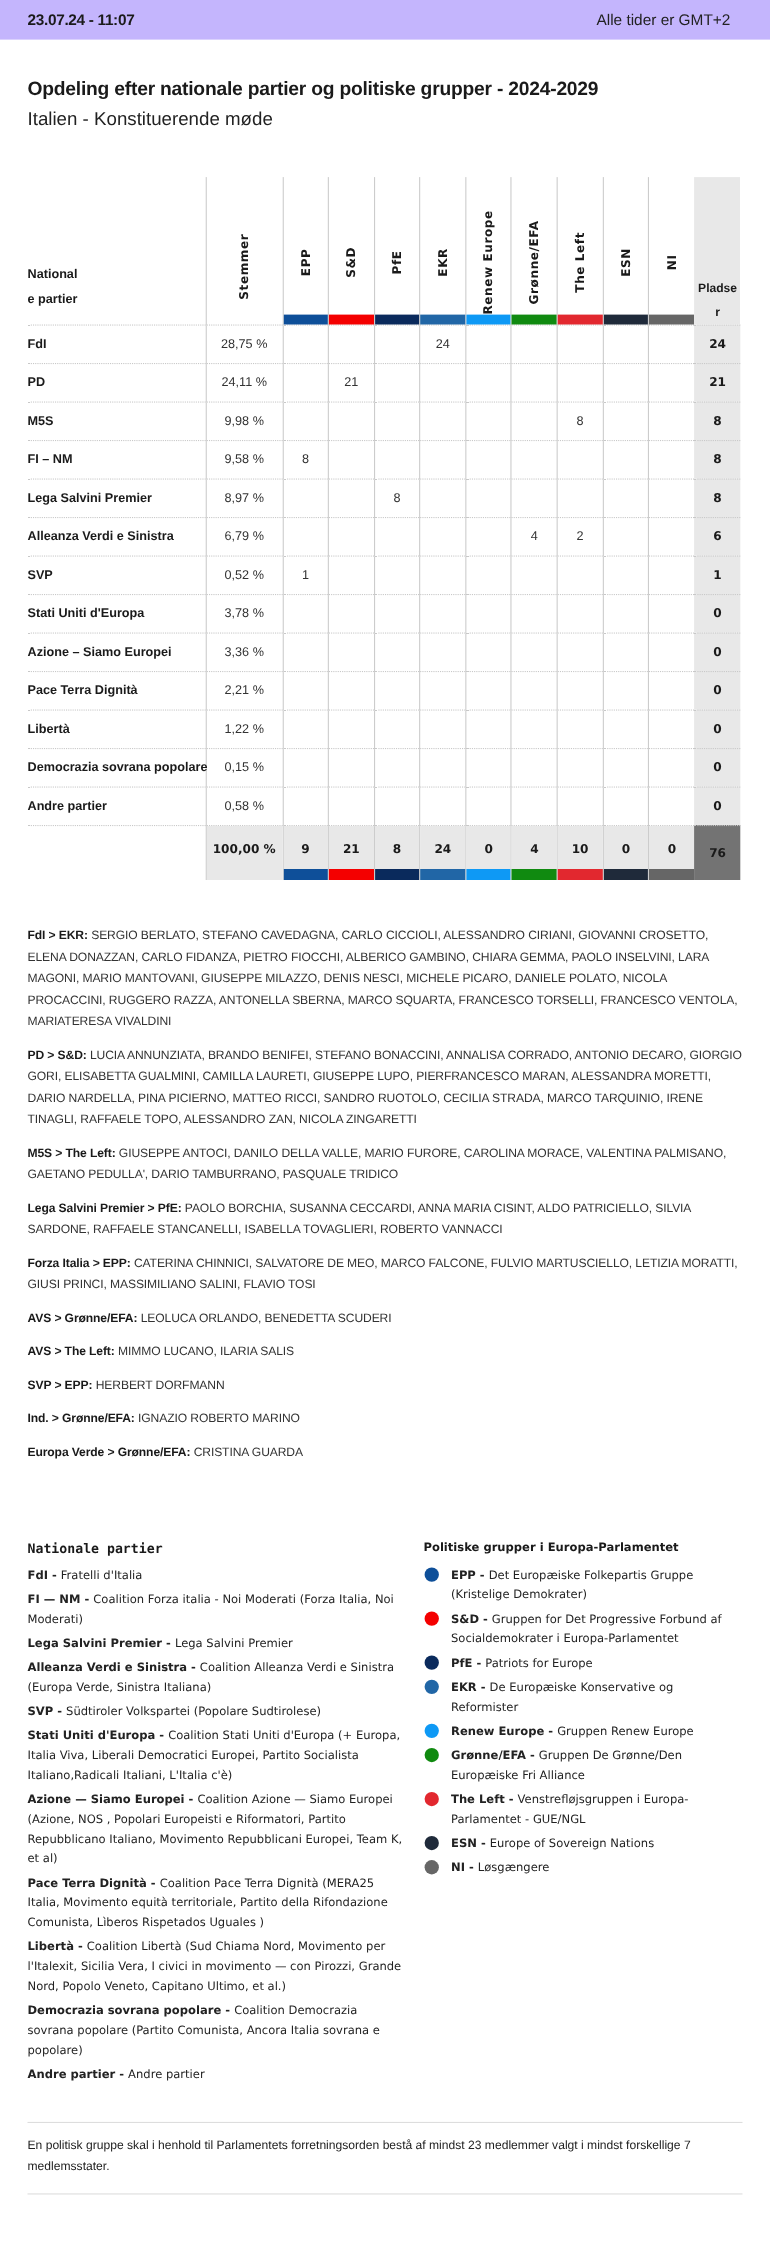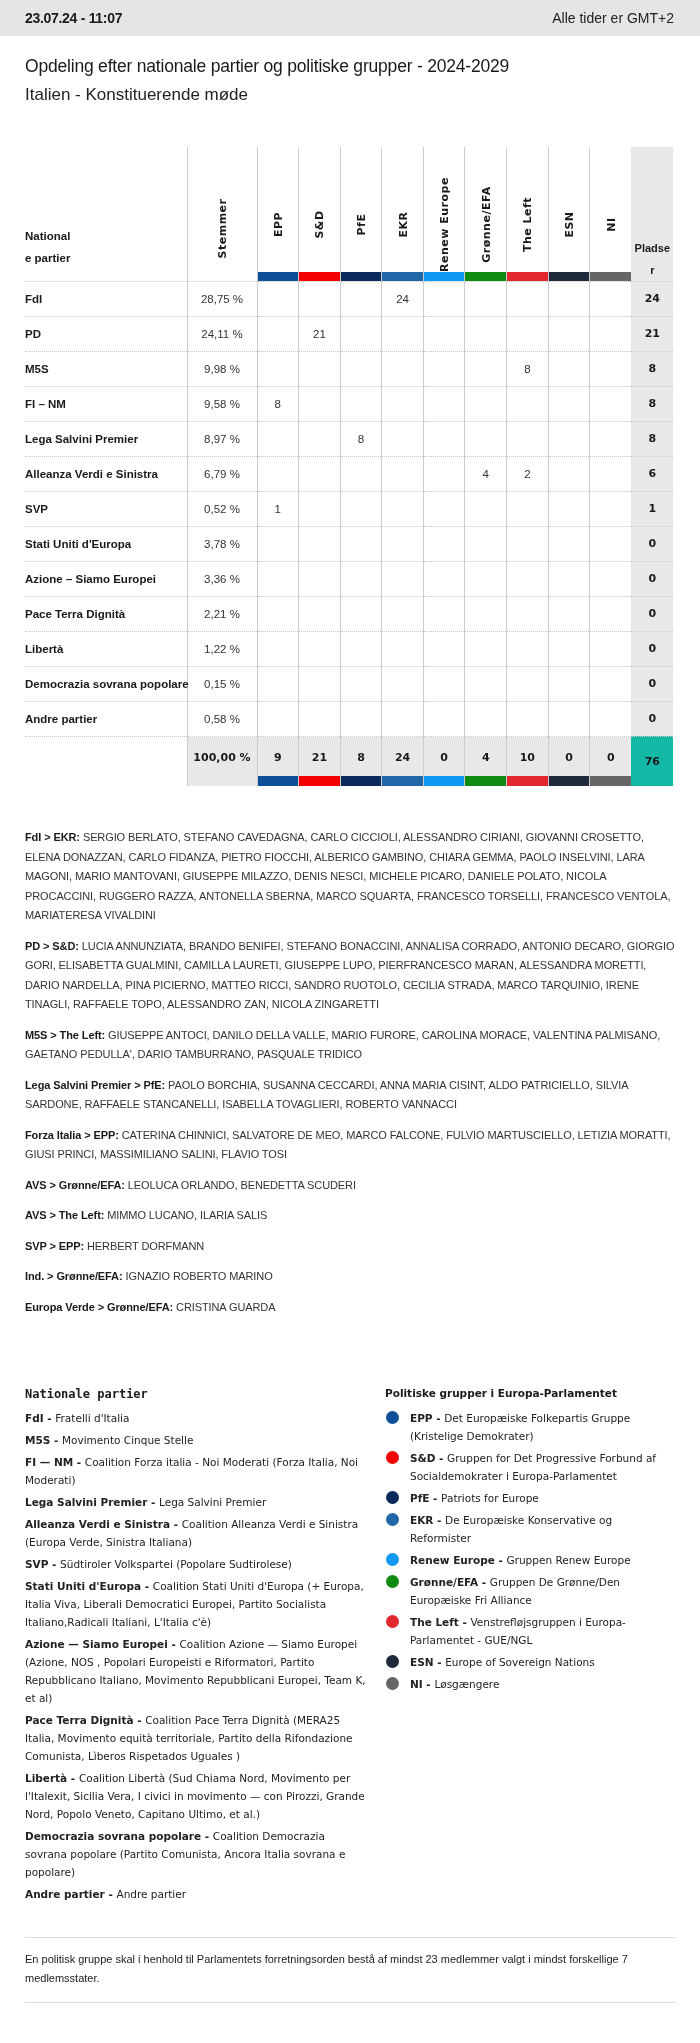--- a/index.html
+++ b/index.html
@@ -1,20 +1,20 @@
 <!DOCTYPE html>
 <html><head>
 <meta charset="utf-8">
 <style>
   * { box-sizing: border-box; margin: 0; padding: 0; }
   body { width: 700px; background: #fff; font-family: "Liberation Sans", sans-serif; color: #1a1a1a; }
-  .topbar { height: 36px; background: #e5e5e5; display: flex; align-items: center; justify-content: space-between; padding: 0 26px 0 25px; font-size: 14px; }
+  .topbar { height: 36px; background: #c4b5fd; display: flex; align-items: center; justify-content: space-between; padding: 0 36px 0 25px; font-size: 14px; }
   .topbar .date { font-weight: bold; letter-spacing: -0.3px; }
   .topbar .tz { font-size: 14px; color: #222; }
-  .title { margin: 20px 25px 0; font-size: 17.5px; font-weight: normal; letter-spacing: -0.2px; }
+  .title { margin: 34px 25px 0; font-size: 17.5px; font-weight: bold; letter-spacing: -0.2px; }
   .subtitle { margin: 8px 25px 0; font-size: 17px; color: #222; }
 
   table.grid { border-collapse: collapse; margin: 42px 0 0 25px; width: 648px; table-layout: fixed; font-size: 11.5px; }
   table.grid col.c-name { width: 162px; }
   table.grid col.c-votes { width: 70px; }
   table.grid col.c-grp { width: 41.6px; }
   table.grid col.c-seats { width: 42px; }
   th { font-weight: bold; vertical-align: bottom; position: relative; }
   thead tr th { height: 134px; }
   th.name-h { text-align: left; font-size: 11.5px; line-height: 22px; padding-bottom: 12px; border-right: 1px solid #ccc; }
@@ -26,21 +26,21 @@
   th.seats-h { background: #e8e8e8; font-size: 11px; font-weight: bold; text-align: center; line-height: 22px; padding-bottom: 0; }
   tbody td { height: 35px; border-top: 1px dotted #c8c8c8; vertical-align: middle; }
   td.name { font-weight: bold; font-size: 11.5px; white-space: nowrap; }
   td.votes { text-align: center; border-left: 1px solid #ccc; font-size: 11.5px; color: #333; }
   td.grp { border-left: 1px solid #ccc; text-align: center; font-size: 11.5px; color: #333; }
   td.seats { background: #e8e8e8; text-align: center; font-weight: bold; font-family: "DejaVu Sans", sans-serif; font-size: 11px; }
   tr.total td { border-top: 1px dotted #c8c8c8; height: 50px; vertical-align: top; }
   tr.total td.tname { border-right: 1px solid #ccc; }
   tr.total td.tv, tr.total td.tg { background: #e8e8e8; font-family: "DejaVu Sans", sans-serif; font-weight: bold; font-size: 11px; text-align: center; padding-top: 14px; position: relative; }
   tr.total td.tg { border-left: 1px solid #ccc; }
-  tr.total td.ts { background: #14b8a6; font-family: "DejaVu Sans", sans-serif; font-weight: bold; font-size: 11px; text-align: center; vertical-align: middle; }
+  tr.total td.ts { background: #737373; font-family: "DejaVu Sans", sans-serif; font-weight: bold; font-size: 11px; text-align: center; vertical-align: middle; }
   tr.total td.tg .grp-bar { bottom: 0; height: 10px; }
 
   .members { margin: 42px 25px 0; font-size: 11px; line-height: 19.5px; color: #333; letter-spacing: -0.1px; }
   .members p { margin-bottom: 11px; }
   .members b { color: #1a1a1a; }
 
   .legend-wrap { display: flex; margin: 70px 25px 0; gap: 15px; }
   .legend-col { flex: 1; }
   .legend-col.left { flex: 0 0 345px; }
   .legend-h-mono { font-family: "DejaVu Sans Mono", monospace; font-weight: bold; font-size: 12px; margin-bottom: 8px; }
@@ -360,21 +360,20 @@
     <p><b>SVP &gt; EPP</b><b>: </b><span>HERBERT DORFMANN</span></p>
     <p><b>Ind. &gt; Grønne/EFA</b><b>: </b><span>IGNAZIO ROBERTO MARINO</span></p>
     <p><b>Europa Verde &gt; Grønne/EFA</b><b>: </b><span>CRISTINA GUARDA</span></p>
   </div>
 
 <div class="legend-wrap">
   <div class="legend-col left">
     <div class="legend-h-mono">Nationale partier</div>
     <div id="np-list">
         <div class="np-item"><b>FdI</b><b> - </b><span>Fratelli d'Italia</span></div>
-        <div class="np-item"><b>M5S</b><b> - </b><span>Movimento Cinque Stelle</span></div>
         <div class="np-item"><b>FI — NM</b><b> - </b><span>Coalition Forza italia - Noi Moderati (Forza Italia, Noi Moderati)</span></div>
         <div class="np-item"><b>Lega Salvini Premier</b><b> - </b><span>Lega Salvini Premier</span></div>
         <div class="np-item"><b>Alleanza Verdi e Sinistra</b><b> - </b><span>Coalition Alleanza Verdi e Sinistra (Europa Verde, Sinistra Italiana)</span></div>
         <div class="np-item"><b>SVP</b><b> - </b><span>Südtiroler Volkspartei (Popolare Sudtirolese)</span></div>
         <div class="np-item"><b>Stati Uniti d'Europa</b><b> - </b><span>Coalition Stati Uniti d'Europa (+ Europa, Italia Viva, Liberali Democratici Europei, Partito Socialista Italiano,Radicali Italiani, L'Italia c'è)</span></div>
         <div class="np-item"><b>Azione — Siamo Europei</b><b> - </b><span>Coalition Azione — Siamo Europei (Azione, NOS , Popolari Europeisti e Riformatori, Partito Repubblicano Italiano, Movimento Repubblicani Europei, Team K, et al)</span></div>
         <div class="np-item"><b>Pace Terra Dignità</b><b> - </b><span>Coalition Pace Terra Dignità (MERA25 Italia, Movimento equità territoriale, Partito della Rifondazione Comunista, Lìberos Rispetados Uguales )</span></div>
         <div class="np-item"><b>Libertà</b><b> - </b><span>Coalition Libertà (Sud Chiama Nord, Movimento per l'Italexit, Sicilia Vera, I civici in movimento — con Pirozzi, Grande Nord, Popolo Veneto, Capitano Ultimo, et al.)</span></div>
         <div class="np-item"><b>Democrazia sovrana popolare</b><b> - </b><span>Coalition Democrazia sovrana popolare (Partito Comunista, Ancora Italia sovrana e popolare)</span></div>
         <div class="np-item"><b>Andre partier</b><b> - </b><span>Andre partier</span></div>

